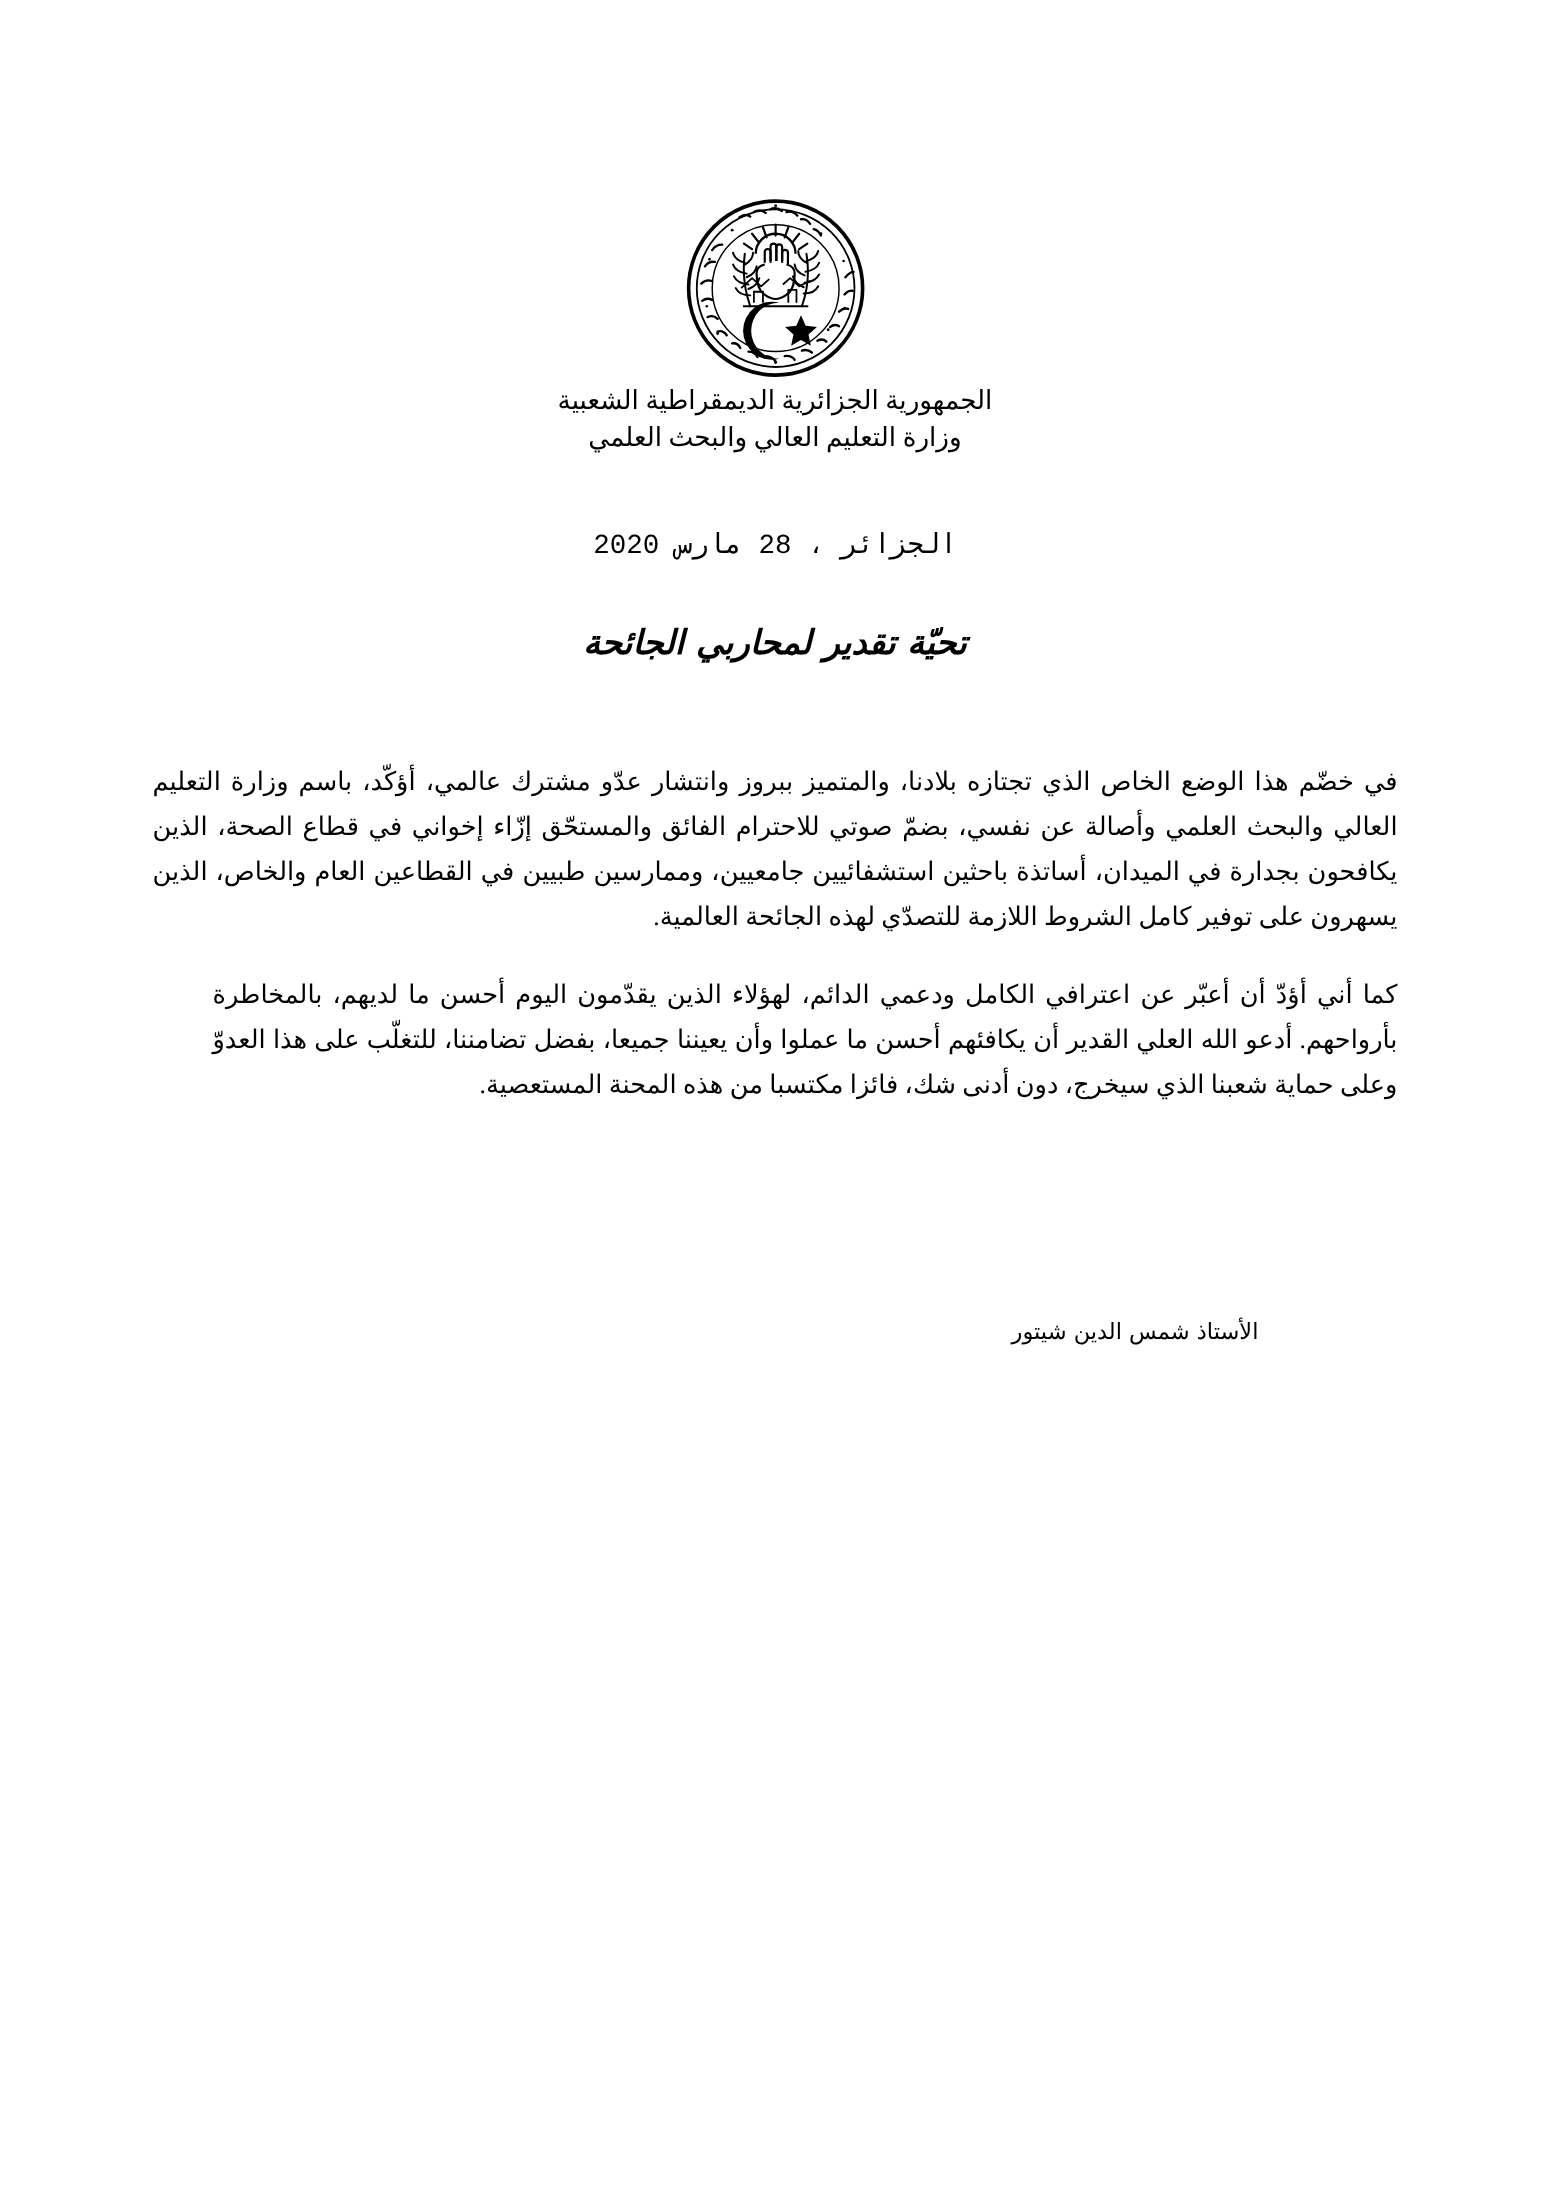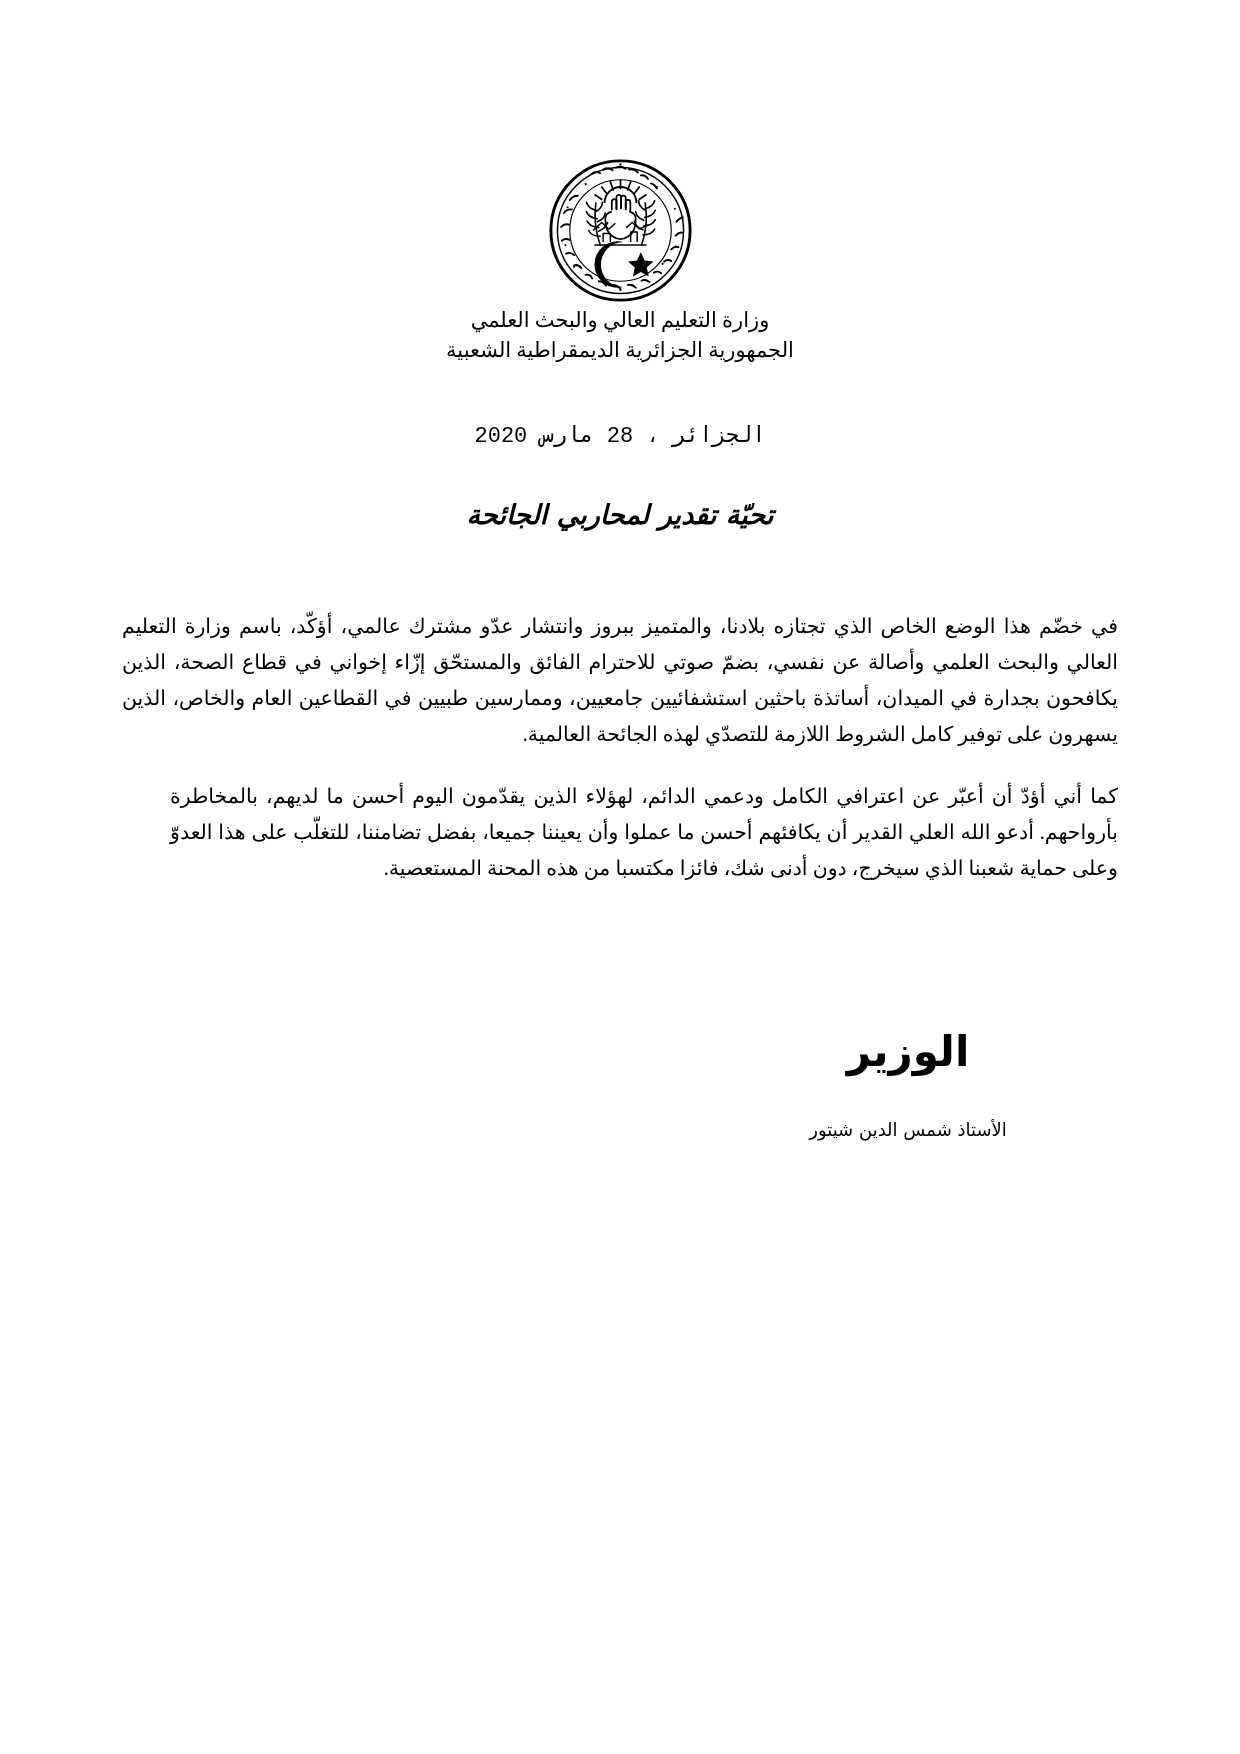--- a/index.html
+++ b/index.html
@@ -218,31 +218,30 @@
         <path d="M114 116 l0 -14 l9 0 l0 14"></path>
         <path d="M64 120 l72 0"></path>
       </g>
 
       <path d="M104 116 a32 32 0 1 0 0 62 a25 25 0 1 1 0 -62 z" fill="#000"></path>
       <path d="M128 130 l5.2 11.4 l12.4 1.4 l-9.3 8.4 l2.6 12.3 l-10.9 -6.2 l-10.9 6.2 l2.6 -12.3 l-9.3 -8.4 l12.4 -1.4 z" fill="#000"></path>
     </svg>
   </div>
 
   <div class="header-block">
+    <div class="header-line">الجمهورية الجزائرية الديمقراطية الشعبية</div>
     <div class="header-line">وزارة التعليم العالي والبحث العلمي</div>
-    <div class="header-line">الجمهورية الجزائرية الديمقراطية الشعبية</div>
   </div>
 
   <div class="date-line">الجزائر ، 28 مارس 2020</div>
 
   <div class="doc-title">تحيّة تقدير لمحاربي الجائحة</div>
 
   <div class="body-block">
     <p class="para">في خضّم هذا الوضع الخاص الذي تجتازه بلادنا، والمتميز ببروز وانتشار عدّو مشترك عالمي، أؤكّد، باسم وزارة التعليم العالي والبحث العلمي وأصالة عن نفسي، بضمّ صوتي للاحترام الفائق والمستحّق إزّاء إخواني في قطاع الصحة، الذين يكافحون بجدارة في الميدان، أساتذة باحثين استشفائيين جامعيين، وممارسين طبيين في القطاعين العام والخاص، الذين يسهرون على توفير كامل الشروط اللازمة للتصدّي لهذه الجائحة العالمية.</p>
     <p class="para">كما أني أؤدّ أن أعبّر عن اعترافي الكامل ودعمي الدائم، لهؤلاء الذين يقدّمون اليوم أحسن ما لديهم، بالمخاطرة بأرواحهم. أدعو الله العلي القدير أن يكافئهم أحسن ما عملوا وأن يعيننا جميعا، بفضل تضامننا، للتغلّب على هذا العدوّ وعلى حماية شعبنا الذي سيخرج، دون أدنى شك، فائزا مكتسبا من هذه المحنة المستعصية.</p>
   </div>
 
   <div class="sign-block">
-    <p class="sign-title">الوزير</p>
     <p class="sign-name">الأستاذ شمس الدين شيتور</p>
   </div>
 
 </div>
 
 </body></html>

